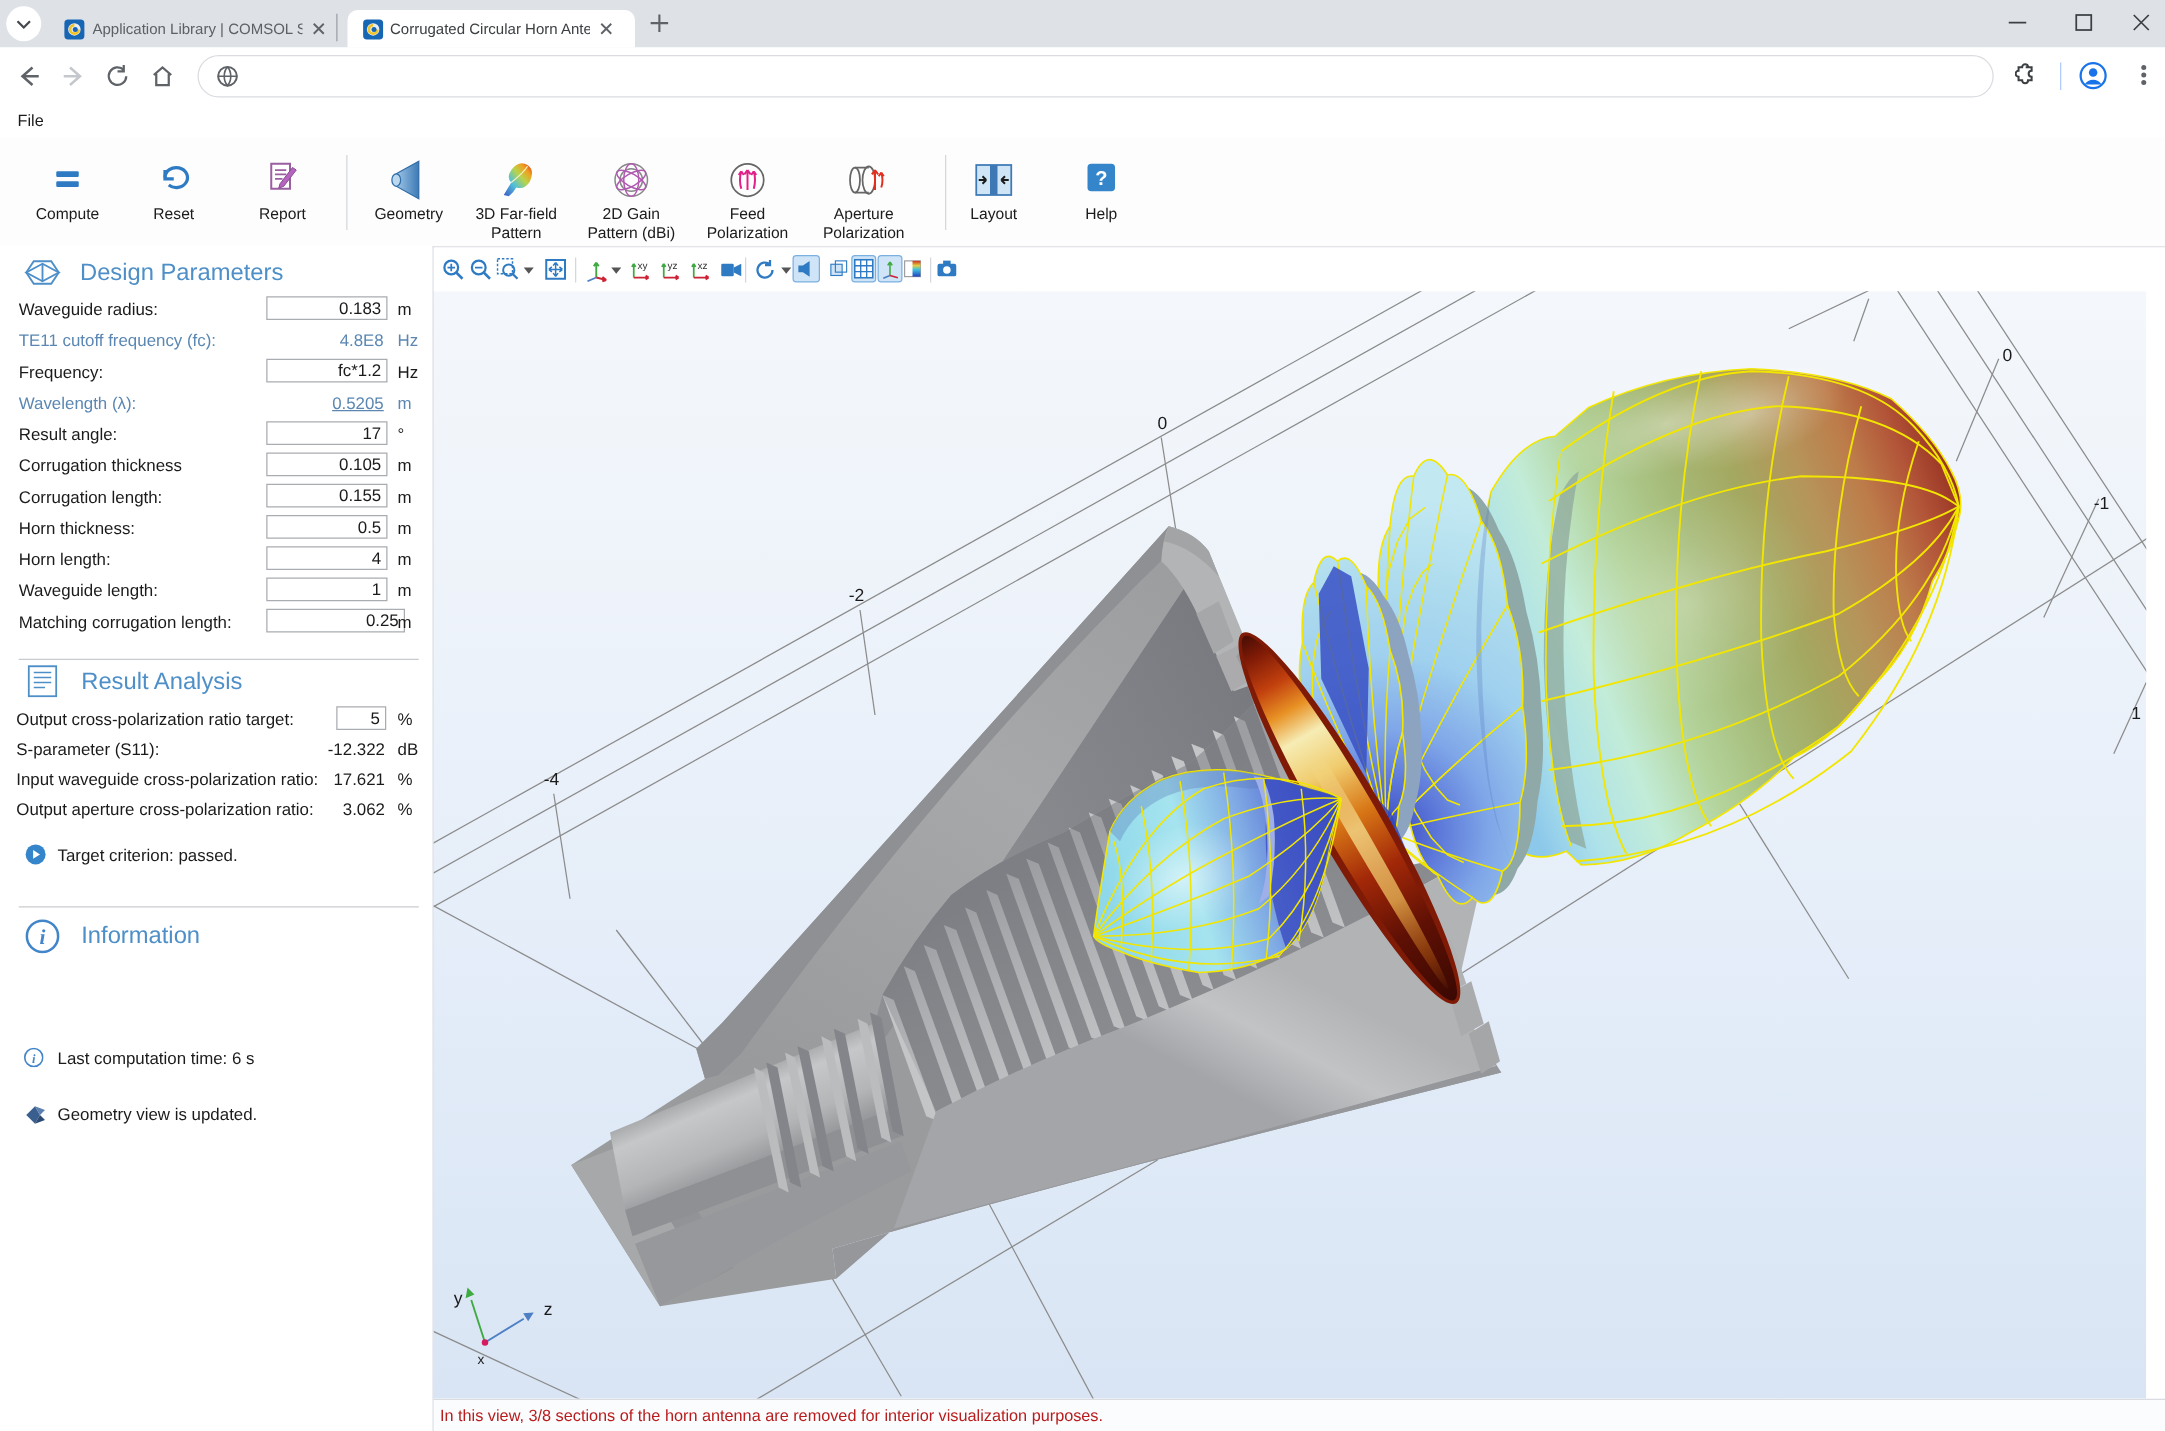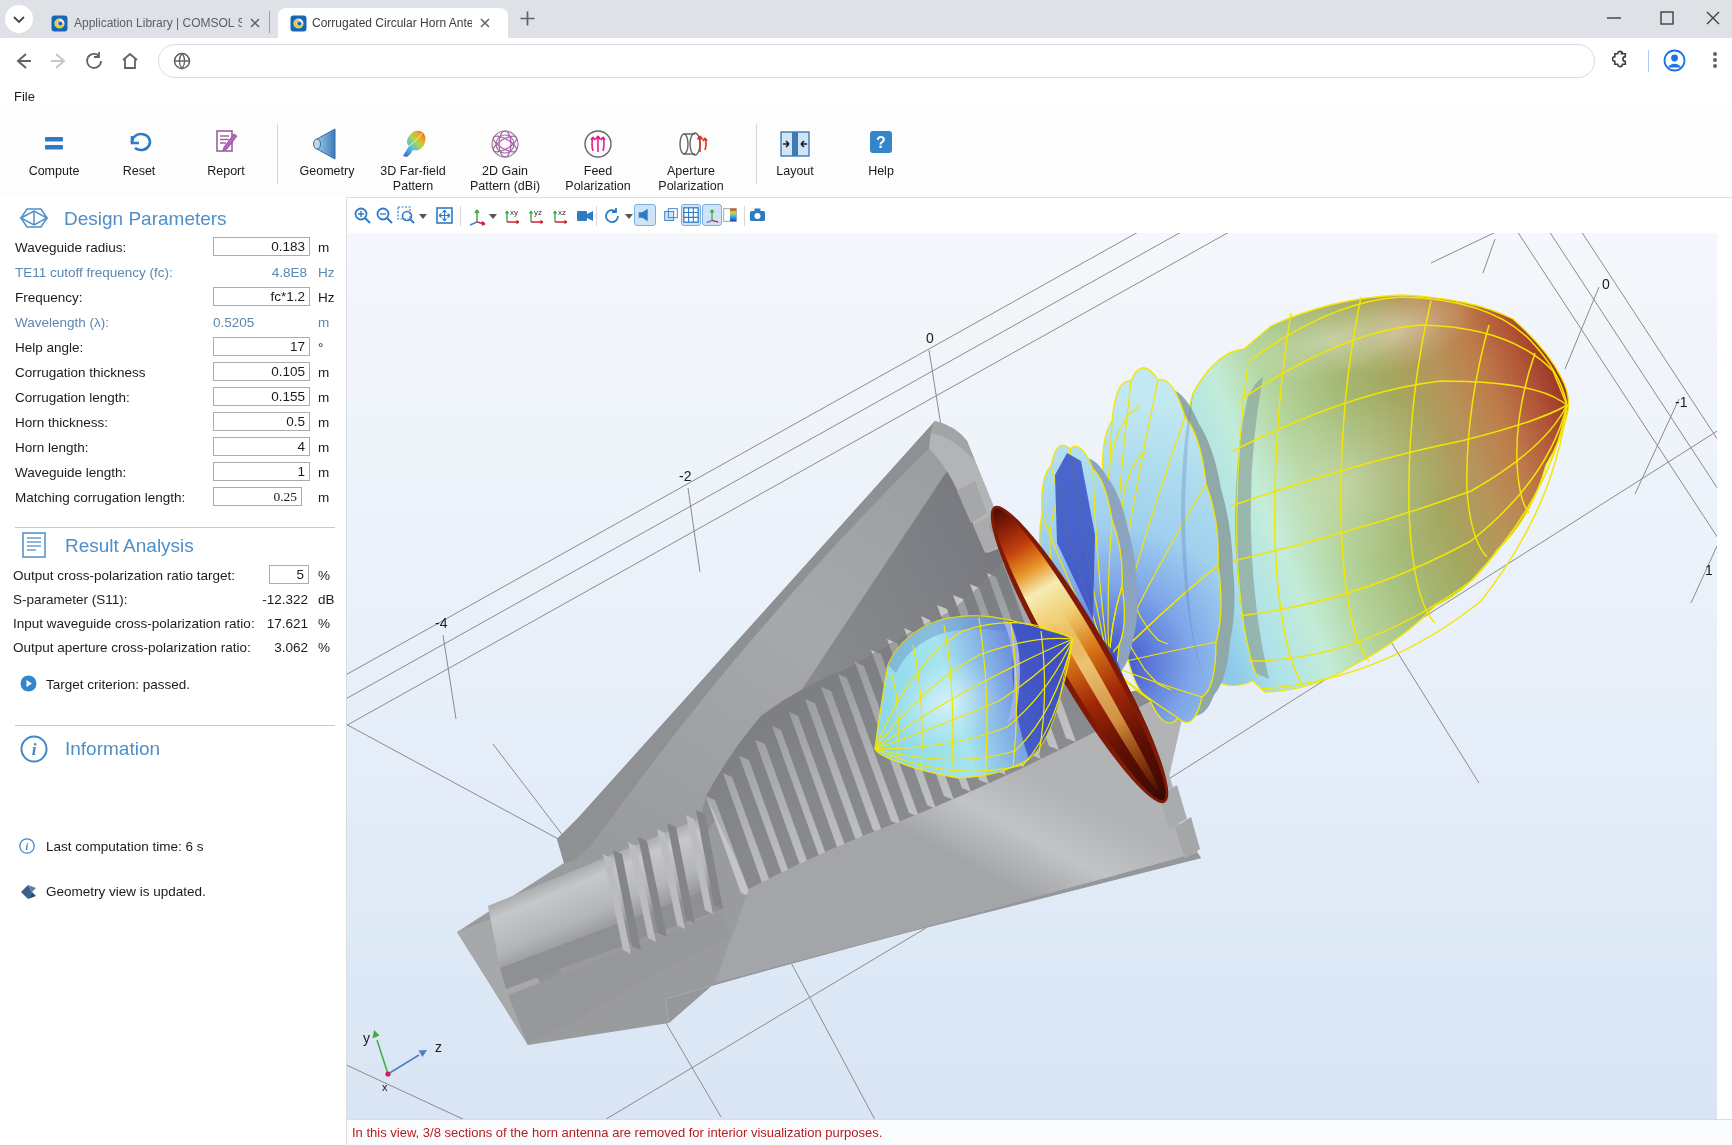--- a/index.html
+++ b/index.html
@@ -226,42 +226,42 @@
     <div class="abs lbl" style="left:15px;top:43px;">Waveguide radius:</div>
     <div class="ibox" style="left:213px;top:40px;width:97px;">0.183</div>
     <div class="abs lbl" style="left:318px;top:43px;">m</div>
     <div class="abs lbl bluerow" style="left:15px;top:68px;">TE11 cutoff frequency (fc):</div>
     <div class="abs lbl bluerow" style="left:213px;top:68px;width:94px;text-align:right;">4.8E8</div>
     <div class="abs lbl bluerow" style="left:318px;top:68px;">Hz</div>
     <div class="abs lbl" style="left:15px;top:93px;">Frequency:</div>
     <div class="ibox" style="left:213px;top:90px;width:97px;">fc*1.2</div>
     <div class="abs lbl" style="left:318px;top:93px;">Hz</div>
     <div class="abs lbl bluerow" style="left:15px;top:118px;">Wavelength (λ):</div>
-    <div class="abs lbl bluerow" style="left:213px;top:118px;width:94px;">0.5205</div>
+    <div class="abs lbl bluerow" style="left:213px;top:118px;width:94px;text-align:right;text-decoration:underline;">0.5205</div>
     <div class="abs lbl bluerow" style="left:318px;top:118px;">m</div>
-    <div class="abs lbl" style="left:15px;top:143px;">Help angle:</div>
+    <div class="abs lbl" style="left:15px;top:143px;">Result angle:</div>
     <div class="ibox" style="left:213px;top:140px;width:97px;">17</div>
     <div class="abs lbl" style="left:318px;top:143px;">°</div>
     <div class="abs lbl" style="left:15px;top:168px;">Corrugation thickness</div>
     <div class="ibox" style="left:213px;top:165px;width:97px;">0.105</div>
     <div class="abs lbl" style="left:318px;top:168px;">m</div>
     <div class="abs lbl" style="left:15px;top:193px;">Corrugation length:</div>
     <div class="ibox" style="left:213px;top:190px;width:97px;">0.155</div>
     <div class="abs lbl" style="left:318px;top:193px;">m</div>
     <div class="abs lbl" style="left:15px;top:218px;">Horn thickness:</div>
     <div class="ibox" style="left:213px;top:215px;width:97px;">0.5</div>
     <div class="abs lbl" style="left:318px;top:218px;">m</div>
     <div class="abs lbl" style="left:15px;top:243px;">Horn length:</div>
     <div class="ibox" style="left:213px;top:240px;width:97px;">4</div>
     <div class="abs lbl" style="left:318px;top:243px;">m</div>
     <div class="abs lbl" style="left:15px;top:268px;">Waveguide length:</div>
     <div class="ibox" style="left:213px;top:265px;width:97px;">1</div>
     <div class="abs lbl" style="left:318px;top:268px;">m</div>
     <div class="abs lbl" style="left:15px;top:293px;">Matching corrugation length:</div>
-    <div class="ibox" style="left:213px;top:290px;width:89px;font-family:Liberation Serif, serif;">0.25</div>
+    <div class="ibox" style="left:213px;top:290px;width:111px;">0.25</div>
     <div class="abs lbl" style="left:318px;top:293px;">m</div>
     <div class="abs" style="left:15px;top:330px;width:320px;height:1px;background:#c9cccf;"></div>
     <svg class="abs" style="left:22px;top:335px" width="24" height="26" viewBox="0 0 24 26">
       <rect x="1" y="1" width="22" height="24" fill="none" stroke="#4e8fc8" stroke-width="1.5"></rect>
       <g stroke="#4e8fc8" stroke-width="1.3">
         <line x1="5" y1="6" x2="19" y2="6"></line>
         <line x1="5" y1="10" x2="19" y2="10"></line>
         <line x1="5" y1="14" x2="19" y2="14"></line>
         <line x1="5" y1="18" x2="14" y2="18"></line>
       </g>

